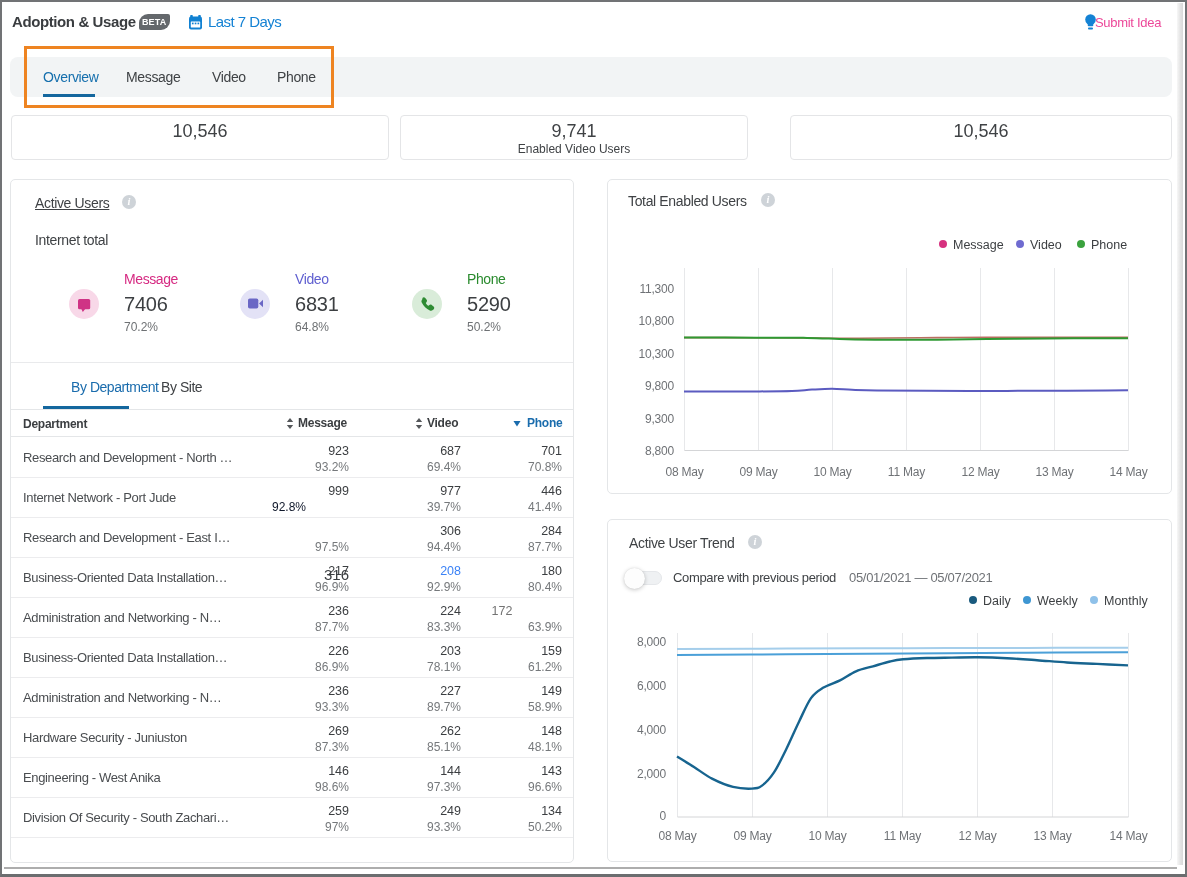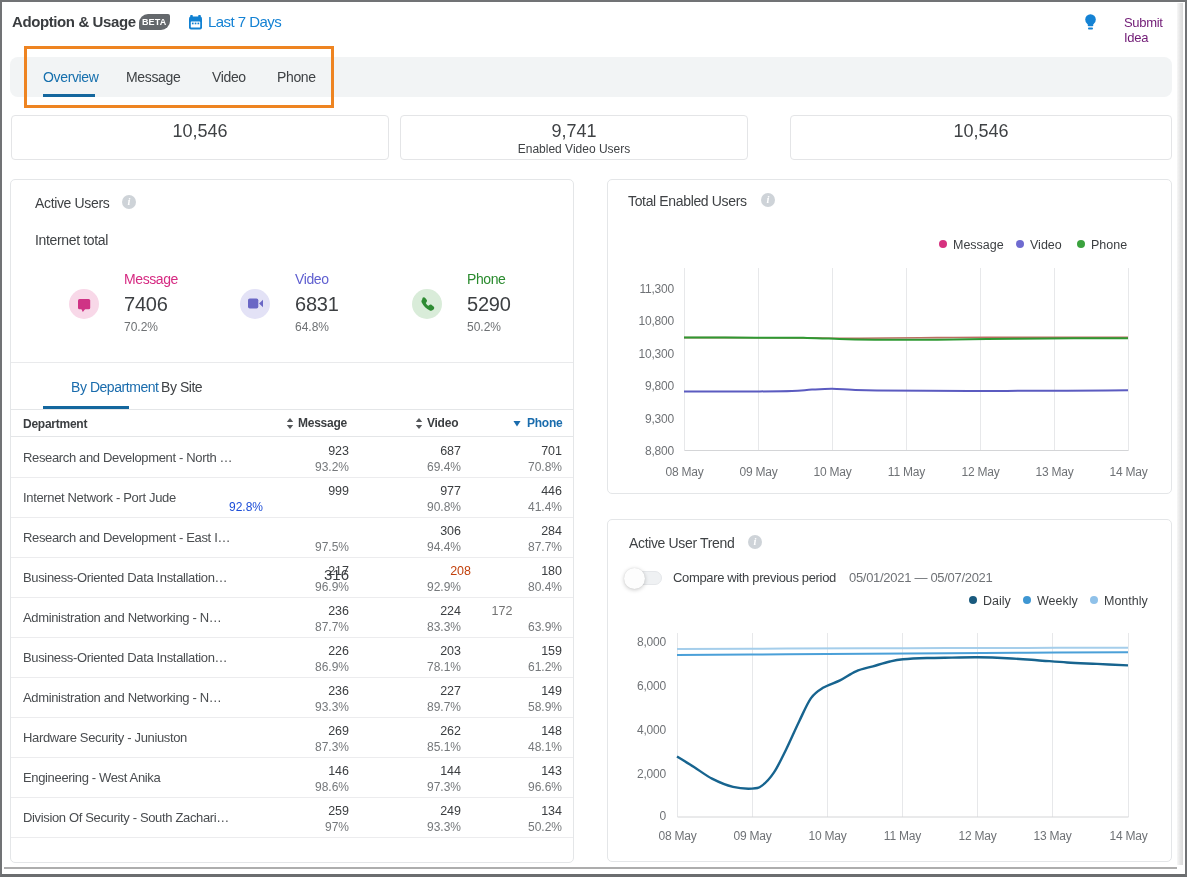--- a/index.html
+++ b/index.html
@@ -25,21 +25,21 @@
   <rect x="3.9" y="8.6" width="1.7" height="1.7" fill="#1181d2"></rect>
   <rect x="6.7" y="8.6" width="1.7" height="1.7" fill="#1181d2"></rect>
   <rect x="9.5" y="8.6" width="1.7" height="1.7" fill="#1181d2"></rect>
 </svg>
 <div class="abs" style="left:208px; top:12.5px; font-size:15px; letter-spacing:-0.55px; color:#1482d4;">Last 7 Days</div>
 <svg class="abs" style="left:1083px; top:13px;" width="15" height="17" viewBox="0 0 15 17">
   <circle cx="7.5" cy="6.5" r="5.3" fill="#1482d4"></circle>
   <path d="M4.7 10 h5.6 v2.2 a1 1 0 0 1 -1 1 h-3.6 a1 1 0 0 1 -1 -1 z" fill="#1482d4"></path>
   <rect x="5" y="14.6" width="5" height="1.8" rx="0.9" fill="#1482d4"></rect>
 </svg>
-<div class="abs" style="left:1124px; top:15px; font-size:13px; letter-spacing:-0.3px; color:#701a75;">Submit Idea</div>
+<div class="abs" style="left:1095px; top:15px; font-size:13px; letter-spacing:-0.3px; color:#ec4899;">Submit Idea</div>
 
 <div class="abs" style="left:10px; top:57px; width:1162px; height:40px; background:#f2f4f5; border-radius:8px;"></div>
 <div class="abs" style="left:43px; top:68.5px; font-size:14px; letter-spacing:-0.35px; color:#156fad;">Overview</div>
 <div class="abs" style="left:43px; top:93.5px; width:52px; height:3.2px; background:#14679e;"></div>
 <div class="abs" style="left:126px; top:68.5px; font-size:14px; letter-spacing:-0.35px; color:#3f4245;">Message</div>
 <div class="abs" style="left:212px; top:68.5px; font-size:14px; letter-spacing:-0.35px; color:#3f4245;">Video</div>
 <div class="abs" style="left:277px; top:68.5px; font-size:14px; letter-spacing:-0.35px; color:#3f4245;">Phone</div>
 
 <div class="abs" style="left:23.5px; top:45.5px; width:310px; height:62px; border:3.8px solid #EE8421;"></div>
 
@@ -48,21 +48,21 @@
 </div>
 <div class="card" style="left:400px; top:115px; width:348px; height:45px;">
   <div style="margin-top:5px; font-size:18px; color:#3f4245;">9,741</div>
   <div style="margin-top:-0.5px; font-size:12px; color:#3f4245;">Enabled Video Users</div>
 </div>
 <div class="card" style="left:790px; top:115px; width:382px; height:45px;">
   <div style="margin-top:5px; font-size:18px; color:#3f4245;">10,546</div>
 </div>
 
 <div class="panel" style="left:10px; top:179px; width:564px; height:684px;"></div>
-<div class="abs" style="left:35px; top:194.5px; font-size:14px; letter-spacing:-0.35px; color:#3f4245;">Active Users</div>
+<div class="abs" style="left:35px; top:194.5px; font-size:14px; letter-spacing:-0.35px; color:#3f4245;text-decoration:underline;">Active Users</div>
 <div class="info" style="left:122px; top:195px;">i</div>
 <div class="abs" style="left:35px; top:231.5px; font-size:14px; letter-spacing:-0.35px; color:#3f4245;">Internet total</div>
 
 <div class="abs" style="left:69px; top:288.5px; width:30px; height:30px; border-radius:50%; background:#f8d8e8;"></div>
 <svg class="abs" style="left:78px; top:298.5px;" width="13" height="14" viewBox="0 0 13 14">
   <rect x="0" y="0" width="12.2" height="10.3" rx="1.6" fill="#cf3385"></rect>
   <path d="M3.4 10 h3.8 l-2.4 3 z" fill="#cf3385"></path>
 </svg>
 <div class="abs" style="left:124px; top:270.8px; font-size:14px; letter-spacing:-0.4px; color:#d62a82;">Message</div>
 <div class="abs" style="left:124px; top:292.5px; font-size:20px; letter-spacing:-0.2px; color:#3c3f42;">7406</div>
@@ -112,38 +112,38 @@
 <div class="abs" style="left:23px; top:450px; font-size:13px; letter-spacing:-0.35px; color:#4a4d50;">Research and Development - North …</div>
 <div class="abs" style="left:229px; top:443.5px; width:120px; text-align:right; font-size:12.5px; color:#3b3e41;">923</div>
 <div class="abs" style="left:229px; top:460px; width:120px; text-align:right; font-size:12px; color:#75787b;">93.2%</div>
 <div class="abs" style="left:341px; top:443.5px; width:120px; text-align:right; font-size:12.5px; color:#3b3e41;">687</div>
 <div class="abs" style="left:341px; top:460px; width:120px; text-align:right; font-size:12px; color:#75787b;">69.4%</div>
 <div class="abs" style="left:442px; top:443.5px; width:120px; text-align:right; font-size:12.5px; color:#3b3e41;">701</div>
 <div class="abs" style="left:442px; top:460px; width:120px; text-align:right; font-size:12px; color:#75787b;">70.8%</div>
 <div class="abs" style="left:11px; top:476.5px; width:562px; height:1px; background:#ececee;"></div>
 <div class="abs" style="left:23px; top:490px; font-size:13px; letter-spacing:-0.35px; color:#4a4d50;">Internet Network - Port Jude</div>
 <div class="abs" style="left:229px; top:483.5px; width:120px; text-align:right; font-size:12.5px; color:#3b3e41;">999</div>
-<div class="abs" style="left:229px; top:500px; width:120px; text-align:left; font-size:12px; color:#1d4ed8;">92.8%</div>
+<div class="abs" style="left:229px; top:500px; width:120px; text-align:center; font-size:12px; color:#0f172a;">92.8%</div>
 <div class="abs" style="left:341px; top:483.5px; width:120px; text-align:right; font-size:12.5px; color:#3b3e41;">977</div>
-<div class="abs" style="left:341px; top:500px; width:120px; text-align:right; font-size:12px; color:#75787b;">90.8%</div>
+<div class="abs" style="left:341px; top:500px; width:120px; text-align:right; font-size:12px; color:#75787b;">39.7%</div>
 <div class="abs" style="left:442px; top:483.5px; width:120px; text-align:right; font-size:12.5px; color:#3b3e41;">446</div>
 <div class="abs" style="left:442px; top:500px; width:120px; text-align:right; font-size:12px; color:#75787b;">41.4%</div>
 <div class="abs" style="left:11px; top:516.5px; width:562px; height:1px; background:#ececee;"></div>
 <div class="abs" style="left:23px; top:530px; font-size:13px; letter-spacing:-0.35px; color:#4a4d50;">Research and Development - East I…</div>
 <div class="abs" style="left:229px; top:538px; width:120px; text-align:right; font-size:15px; color:#3b3e41;margin-top:28px;">316</div>
 <div class="abs" style="left:229px; top:540px; width:120px; text-align:right; font-size:12px; color:#75787b;">97.5%</div>
 <div class="abs" style="left:341px; top:523.5px; width:120px; text-align:right; font-size:12.5px; color:#3b3e41;">306</div>
 <div class="abs" style="left:341px; top:540px; width:120px; text-align:right; font-size:12px; color:#75787b;">94.4%</div>
 <div class="abs" style="left:442px; top:523.5px; width:120px; text-align:right; font-size:12.5px; color:#3b3e41;">284</div>
 <div class="abs" style="left:442px; top:540px; width:120px; text-align:right; font-size:12px; color:#75787b;">87.7%</div>
 <div class="abs" style="left:11px; top:556.5px; width:562px; height:1px; background:#ececee;"></div>
 <div class="abs" style="left:23px; top:570px; font-size:13px; letter-spacing:-0.35px; color:#4a4d50;">Business-Oriented Data Installation…</div>
 <div class="abs" style="left:229px; top:563.5px; width:120px; text-align:right; font-size:12.5px; color:#3b3e41;">217</div>
 <div class="abs" style="left:229px; top:580px; width:120px; text-align:right; font-size:12px; color:#75787b;">96.9%</div>
-<div class="abs" style="left:341px; top:563.5px; width:120px; text-align:right; font-size:12.5px; color:#c2410c;margin-left:10px;">208</div>
+<div class="abs" style="left:341px; top:563.5px; width:120px; text-align:right; font-size:12.5px; color:#3b82f6;">208</div>
 <div class="abs" style="left:341px; top:580px; width:120px; text-align:right; font-size:12px; color:#75787b;">92.9%</div>
 <div class="abs" style="left:442px; top:563.5px; width:120px; text-align:right; font-size:12.5px; color:#3b3e41;">180</div>
 <div class="abs" style="left:442px; top:580px; width:120px; text-align:right; font-size:12px; color:#75787b;">80.4%</div>
 <div class="abs" style="left:11px; top:596.5px; width:562px; height:1px; background:#ececee;"></div>
 <div class="abs" style="left:23px; top:610px; font-size:13px; letter-spacing:-0.35px; color:#4a4d50;">Administration and Networking - N…</div>
 <div class="abs" style="left:229px; top:603.5px; width:120px; text-align:right; font-size:12.5px; color:#3b3e41;">236</div>
 <div class="abs" style="left:229px; top:620px; width:120px; text-align:right; font-size:12px; color:#75787b;">87.7%</div>
 <div class="abs" style="left:341px; top:603.5px; width:120px; text-align:right; font-size:12.5px; color:#3b3e41;">224</div>
 <div class="abs" style="left:341px; top:620px; width:120px; text-align:right; font-size:12px; color:#75787b;">83.3%</div>
 <div class="abs" style="left:442px; top:603.5px; width:120px; text-align:center; font-size:12.5px; color:#737373;">172</div>

